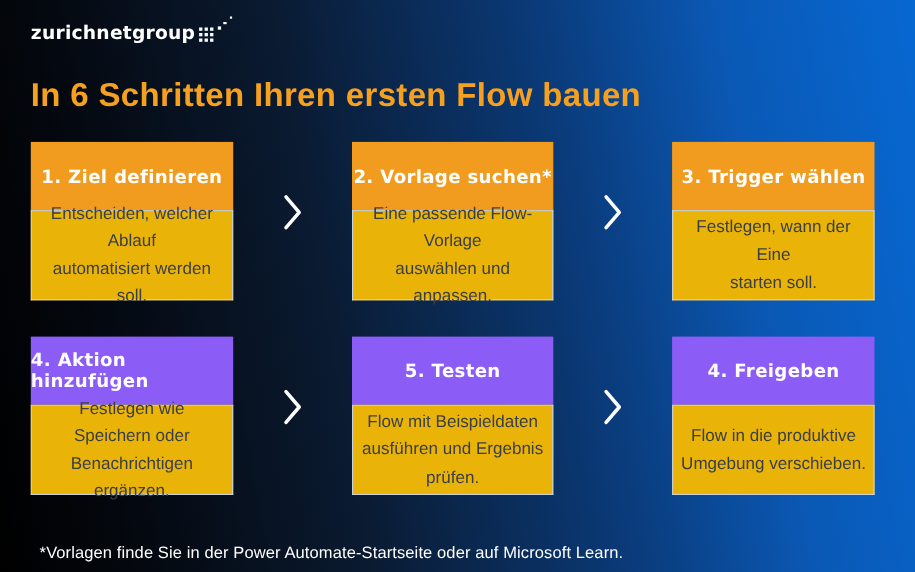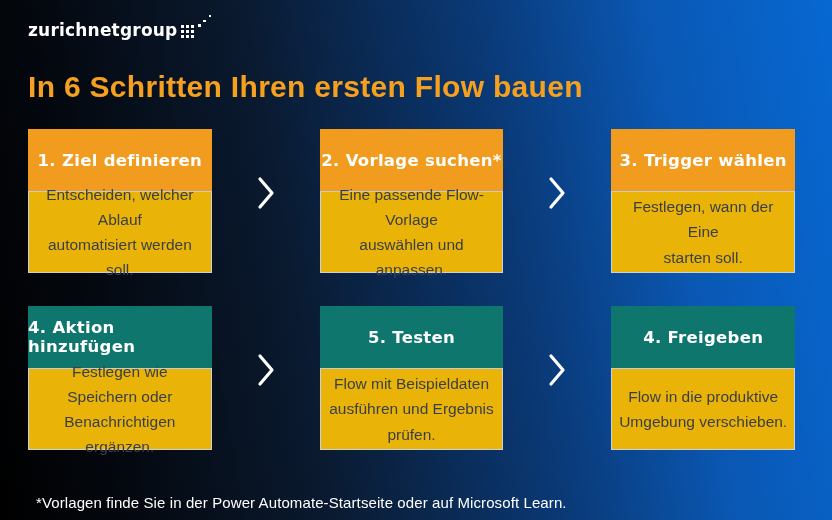--- a/index.html
+++ b/index.html
@@ -45,21 +45,21 @@
   .row { display: flex; justify-content: space-between; gap: 44px; }
   .row-1 { margin-top: 25px; }
   .row-2 { margin-top: 33px; }
   .card { width: 233px; display: flex; flex-direction: column; }
   .card-header {
     height: 62px; display: flex; align-items: center; justify-content: center;
     color: #ffffff; font-family: "DejaVu Sans", sans-serif;
     font-weight: 700; font-size: 16.5px; letter-spacing: 0.3px;
   }
   .card-header.orange { background: #f29c1f; }
-  .card-header.blue   { background: #0f766e; }
+  .card-header.blue   { background: #8b5cf6; }
   .card-body {
     height: 82px; background: #eab308;
     border: 1px solid #c9d1d9; border-top: 1px solid #c4cbd2;
     display: flex; align-items: center; justify-content: center;
     text-align: center;
     color: #3a3f45; font-size: 15.5px; line-height: 1.62;
     white-space: pre-line;
     padding: 0 6px;
   }
   .chevron-cell {

